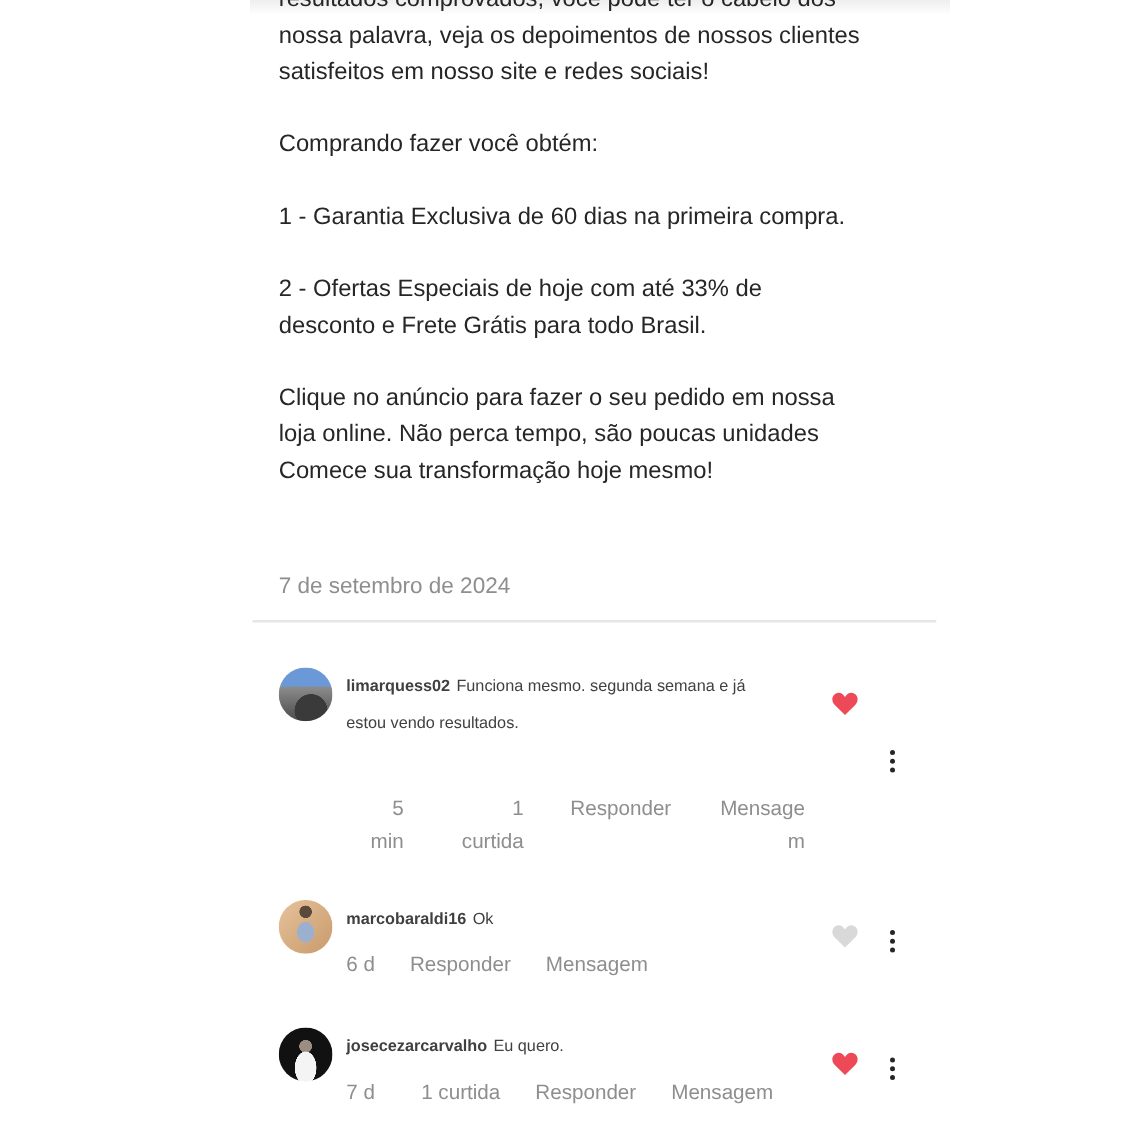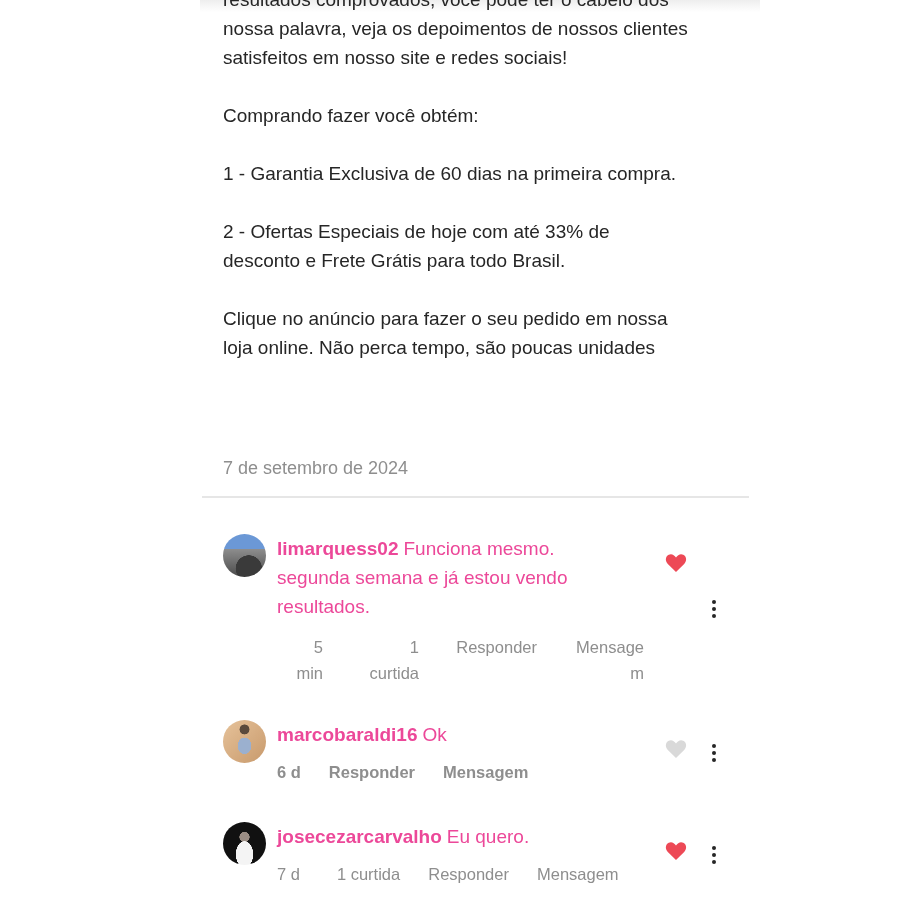--- a/index.html
+++ b/index.html
@@ -17,21 +17,21 @@
     .comment { position: absolute; left: 223px; width: 520px; }
     .avatar { position: absolute; left: 0; top: 0; width: 43px; height: 43px; border-radius: 50%; overflow: hidden; }
     .av1 { background: radial-gradient(circle at 60% 80%, #3a3a3a 0 30%, rgba(0,0,0,0) 31%),
                        linear-gradient(180deg, #6b98d6 0 35%, #8c8c8c 36%, #4a4a4a 100%); }
     .av2 { background: radial-gradient(ellipse at 50% 60%, #9bb0cf 0 22%, rgba(0,0,0,0) 23%),
                        radial-gradient(circle at 50% 22%, #5b4a3c 0 12%, rgba(0,0,0,0) 13%),
                        linear-gradient(135deg, #e6c29a, #c89a6c); }
     .av3 { background: radial-gradient(ellipse at 50% 75%, #f4f4f4 0 28%, rgba(0,0,0,0) 29%),
                        radial-gradient(circle at 50% 35%, #9a8d84 0 14%, rgba(0,0,0,0) 15%),
                        #111111; }
-    .c-body { position: absolute; left: 54px; top: 0; width: 340px; font-size: 19px; line-height: 29px; color: #ec4899; }
+    .c-body { position: absolute; left: 54px; top: 0; width: 340px; font-size: 13px; line-height: 29px; color: #404040; }
     .c-user { font-weight: bold; margin-right: 5px; }
     .c-meta { position: absolute; left: 54px; display: flex; font-size: 16.5px; color: #8e8e8e; }
     .c-meta span { margin-right: 28px; }
     .heart { position: absolute; width: 22px; height: 20px; }
     .kebab { position: absolute; width: 6px; height: 22px; }
     .kebab i { display: block; width: 4px; height: 4px; border-radius: 50%; background: #262626; margin: 0 auto 3px; }
   </style>
 </head>
 <body>
 
@@ -44,20 +44,21 @@
   <div class="gap"></div>
   <p>Comprando fazer você obtém:</p>
   <div class="gap"></div>
   <p>1 - Garantia Exclusiva de 60 dias na primeira compra.</p>
   <div class="gap"></div>
   <p>2 - Ofertas Especiais de hoje com até 33% de</p>
   <p>desconto e Frete Grátis para todo Brasil.</p>
   <div class="gap"></div>
   <p>Clique no anúncio para fazer o seu pedido em nossa</p>
   <p>loja online. Não perca tempo, são poucas unidades</p>
+  <p>Comece sua transformação hoje mesmo!</p>
 </div>
 
 <div class="post-date">7 de setembro de 2024</div>
 <div class="divider"></div>
 
 <div class="comment" style="top:534px; height:160px;">
   <div class="avatar av1"></div>
   <div class="c-body" style="width:330px;">
     <span class="c-user">limarquess02</span><span>Funciona mesmo. segunda semana e já estou vendo resultados.</span>
   </div>
@@ -75,21 +76,21 @@
       <i></i>
       <i></i>
     </div>
 </div>
 
 <div class="comment" style="top:720px; height:80px;">
   <div class="avatar av2"></div>
   <div class="c-body">
     <span class="c-user">marcobaraldi16</span><span>Ok</span>
   </div>
-  <div class="c-meta" style="top:43px;font-weight:bold;">
+  <div class="c-meta" style="top:43px;">
     <span>6 d</span>
     <span>Responder</span>
     <span>Mensagem</span>
   </div>
   <svg class="heart" style="left:442px; top:19px;" viewBox="0 0 24 22">
     <path d="M12 21 L3 12 C0 9 0 4 4 2 C7 0.5 10 2 12 5 C14 2 17 0.5 20 2 C24 4 24 9 21 12 Z" fill="#d9d9d9"></path>
   </svg>
   <div class="kebab" style="left:488px; top:24px;">
       <i></i>
       <i></i>

